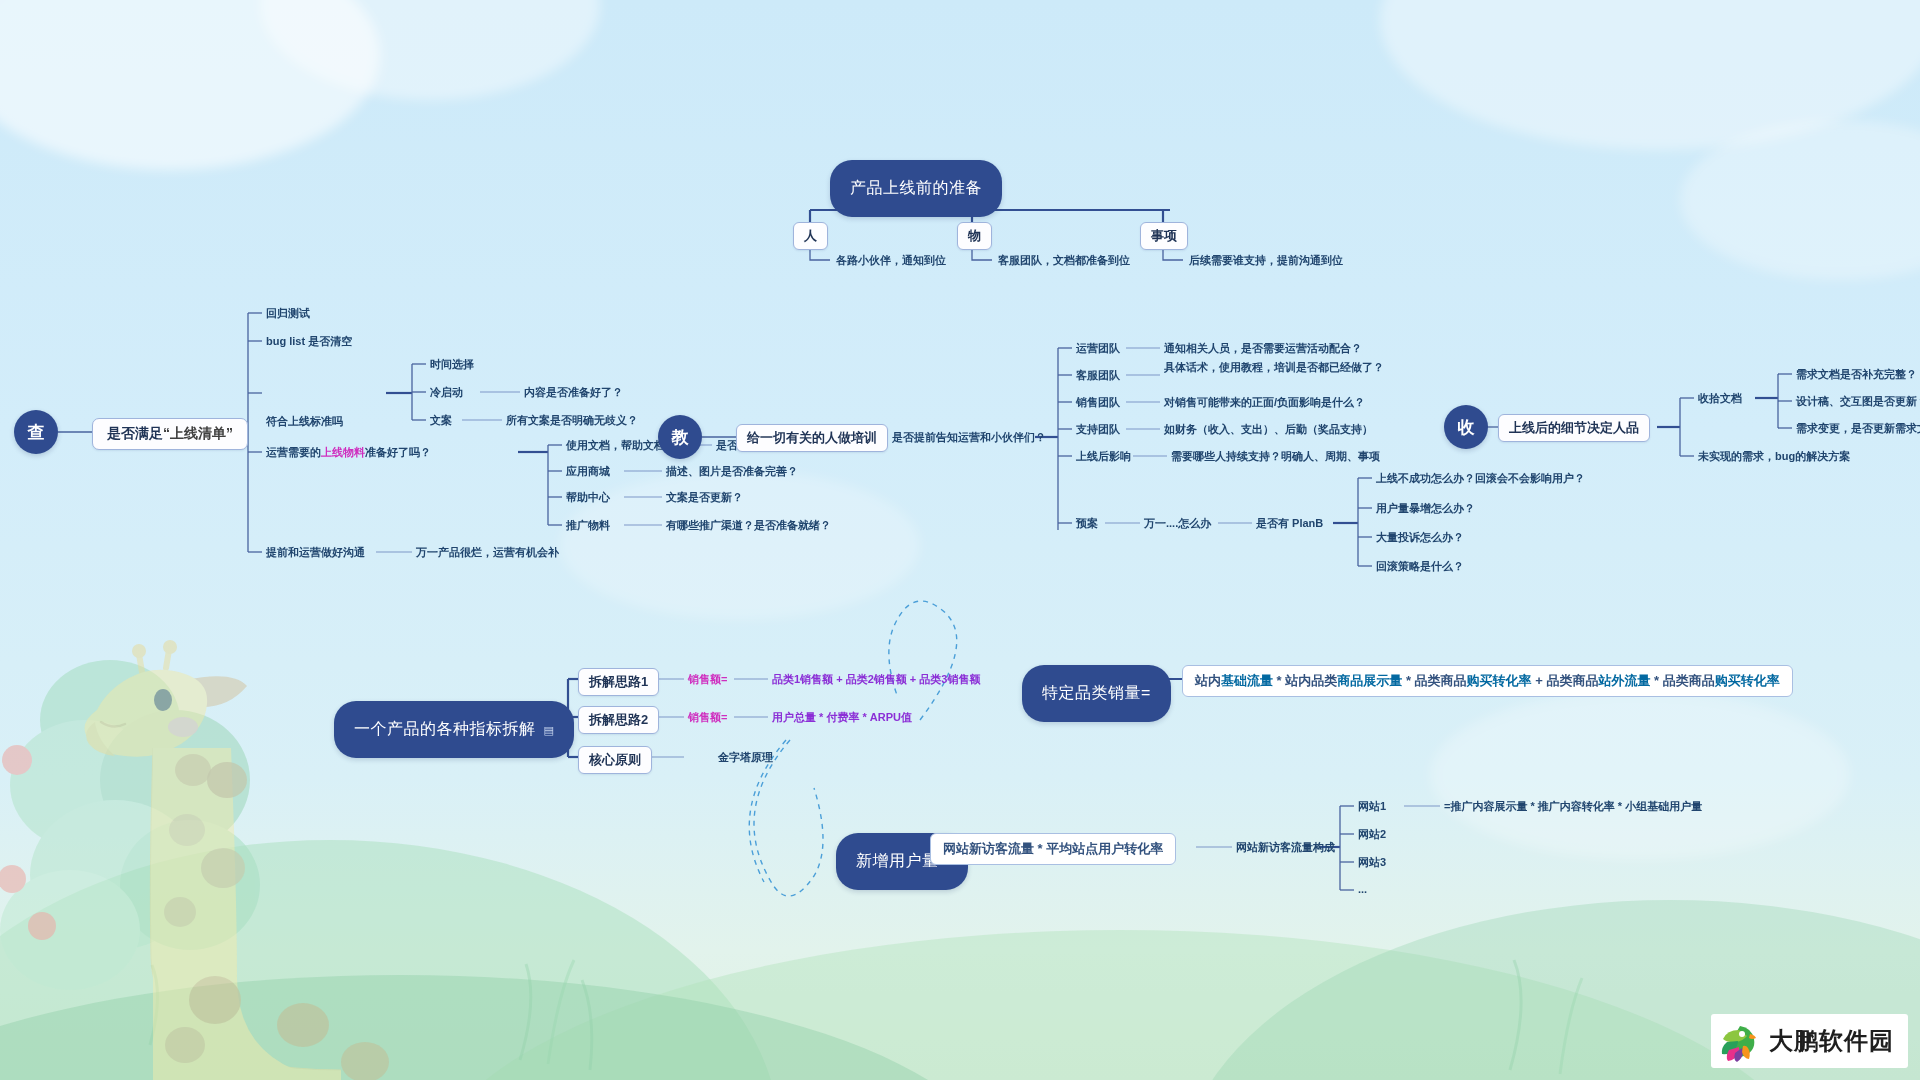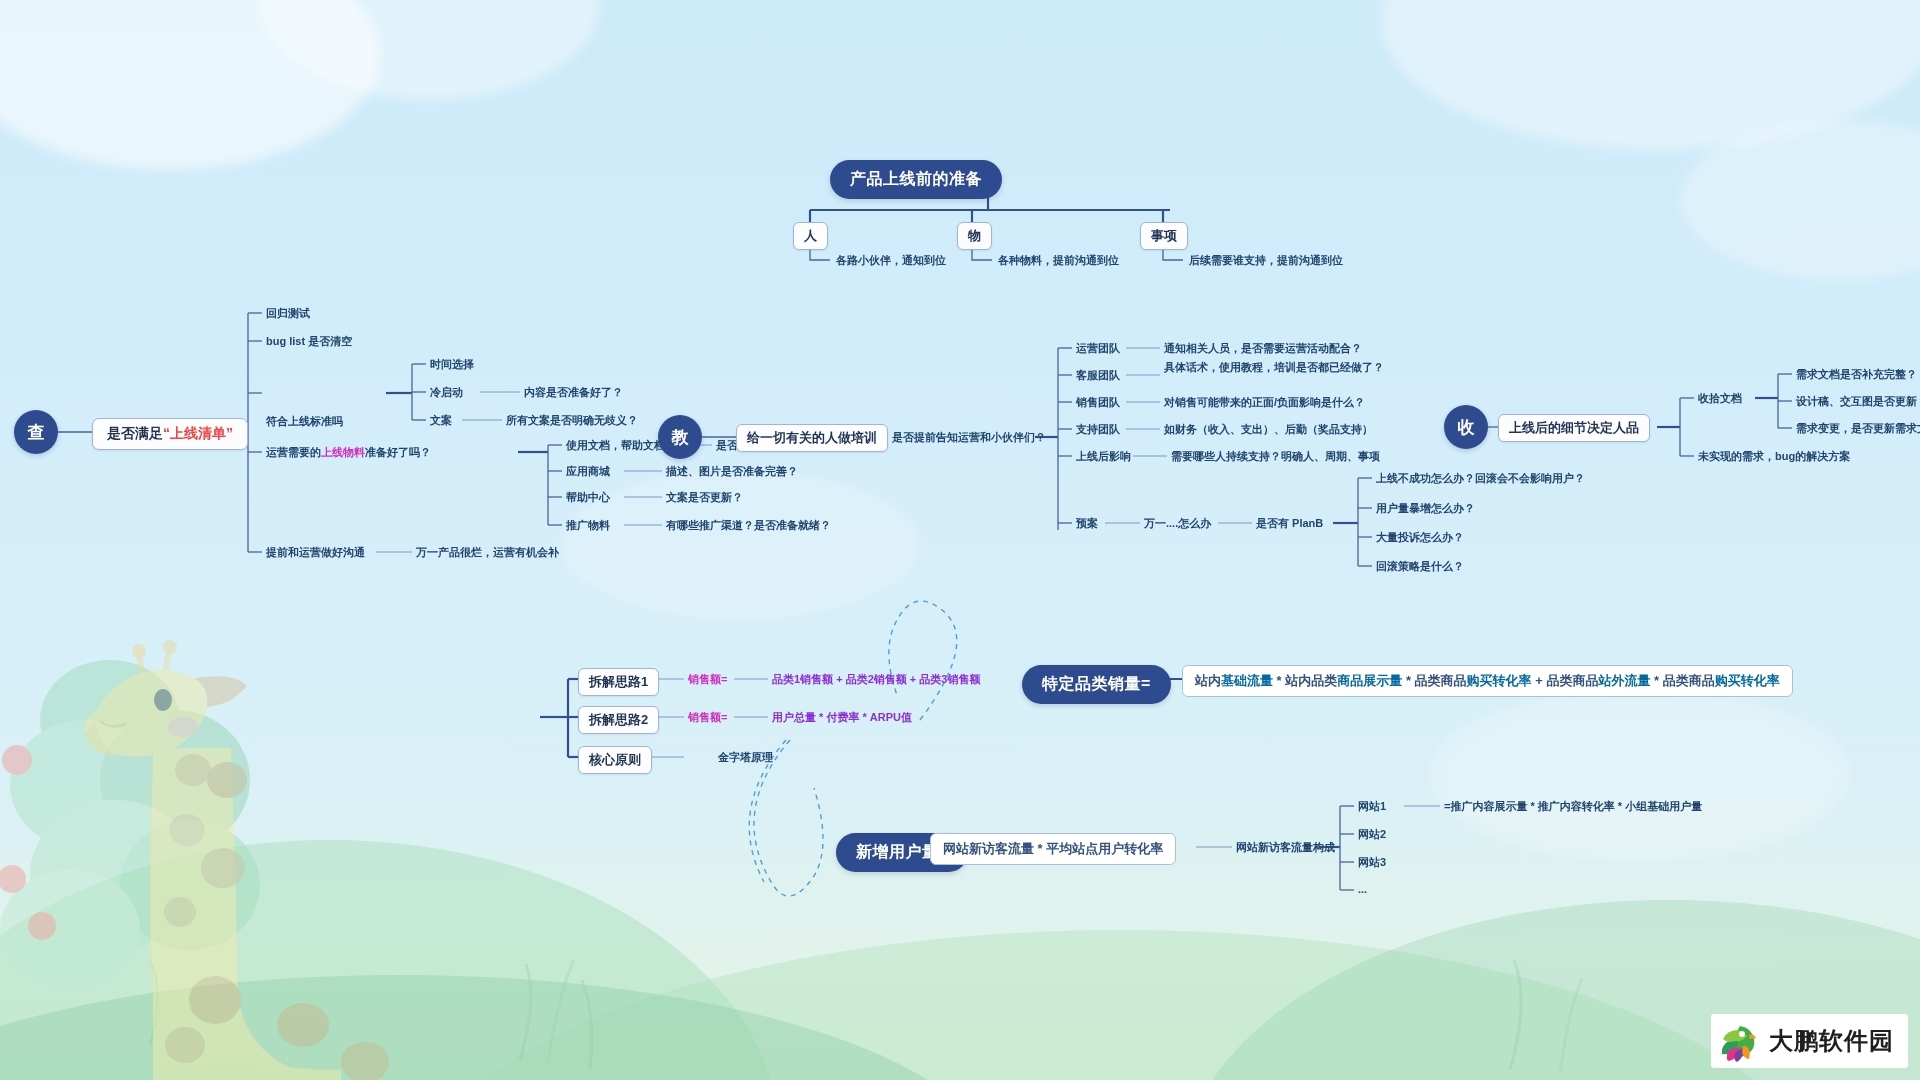--- a/index.html
+++ b/index.html
@@ -21,39 +21,39 @@
   .hill {
     position: absolute; border-radius: 50% 50% 0 0 / 100% 100% 0 0;
   }
   .giraffe-wrap { position: absolute; left: 35px; top: 630px; width: 420px; height: 450px; opacity: .55; }
   .tree { position: absolute; }
   .blob { position: absolute; border-radius: 50%; }
   
   .node { position: absolute; white-space: nowrap; }
   .root-pill {
     background: #2f4b8f; color: #fff; border-radius: 22px;
-    padding: 9px 20px; font-size: 16px; font-weight: 700; letter-spacing: .5px;
+    padding: 18px 20px; font-size: 16px; font-weight: 400; letter-spacing: .5px;
     box-shadow: 0 2px 5px rgba(30,50,100,.18);
   }
   .circle-pill {
     background: #2f4b8f; color: #fff; border-radius: 50%;
     width: 44px; height: 44px; display: flex; align-items: center; justify-content: center;
     font-size: 17px; font-weight: 700;
     box-shadow: 0 2px 5px rgba(30,50,100,.2);
   }
   .box {
     background: #fdfdff; border: 1.4px solid #9fb4dc; border-radius: 6px;
     padding: 4px 10px; font-size: 13px; color: #1f3355; font-weight: 600;
     box-shadow: 0 1px 2px rgba(40,70,130,.1);
   }
   .box.big { font-size: 14px; padding: 6px 14px; border-radius: 7px; }
   .plain {
     font-size: 11px; color: #20456e; font-weight: 600;
   }
-  .hl-pink { color: #ef4444; font-weight: 800; }
+  .hl-pink { color: #404040; font-weight: 800; }
   .hl-magenta { color: #cf2fbf; font-weight: 800; }
   .hl-purple { color: #8b2fd6; font-weight: 800; }
   .hl-red { color: #0369a1; font-weight: 800; }
   .formula-box {
     background: #ffffff; border: 1.4px solid #a9bfe2; border-radius: 6px;
     padding: 6px 12px; font-size: 13px; color: #33527e; font-weight: 700;
   }
   
   svg.wires { position: absolute; inset: 0; width: 1920px; height: 1080px; pointer-events: none; }
   .w { fill: none; stroke: #49639e; stroke-width: 1.3; }
@@ -252,21 +252,21 @@
     <path class="w thin" d="M1404 806 L1440 806"></path>
   </svg>
 
   <div class="node root-pill" style="left:916px; top:160px; transform:translateX(-50%);">产品上线前的准备</div>
 
   <div class="node box" style="left:793px; top:222px;">人</div>
   <div class="node box" style="left:957px; top:222px;">物</div>
   <div class="node box" style="left:1140px; top:222px;">事项</div>
 
   <div class="node plain" style="left:836px; top:253px;">各路小伙伴，通知到位</div>
-  <div class="node plain" style="left:998px; top:253px;">各种物料，提前沟通到位</div>
+  <div class="node plain" style="left:998px; top:253px;">客服团队，文档都准备到位</div>
   <div class="node plain" style="left:1189px; top:253px;">后续需要谁支持，提前沟通到位</div>
 
   <div class="node circle-pill" style="left:14px; top:410px;">查</div>
 
   <div class="node box big" style="left:92px; top:418px;">
     <span>是否满足</span><span class="hl-pink">“上线清单”</span>
   </div>
 
   <div class="node plain" style="left:266px; top:306px;">回归测试</div>
   <div class="node plain" style="left:266px; top:334px;">bug list 是否清空</div>
@@ -321,20 +321,23 @@
   <div class="node circle-pill" style="left:1444px; top:405px;">收</div>
   <div class="node box" style="left:1498px; top:414px;">上线后的细节决定人品</div>
 
   <div class="node plain" style="left:1698px; top:391px;">收拾文档</div>
   <div class="node plain" style="left:1698px; top:449px;">未实现的需求，bug的解决方案</div>
 
   <div class="node plain" style="left:1796px; top:367px;">需求文档是否补充完整？</div>
   <div class="node plain" style="left:1796px; top:394px;">设计稿、交互图是否更新？</div>
   <div class="node plain" style="left:1796px; top:421px;">需求变更，是否更新需求文档？</div>
 
+  <div class="node root-pill" style="left:334px; top:701px;">
+    <span>一个产品的各种指标拆解</span><span class="collapse-mark">▤</span>
+  </div>
 
   <div class="node box" style="left:578px; top:668px;">拆解思路1</div>
   <div class="node box" style="left:578px; top:706px;">拆解思路2</div>
   <div class="node box" style="left:578px; top:746px;">核心原则</div>
 
   <div class="node plain hl-magenta" style="left:688px; top:672px;">销售额=</div>
   <div class="node plain hl-purple" style="left:772px; top:672px;">品类1销售额 + 品类2销售额 + 品类3销售额</div>
   <div class="node plain hl-magenta" style="left:688px; top:710px;">销售额=</div>
   <div class="node plain hl-purple" style="left:772px; top:710px;">用户总量 * 付费率 * ARPU值</div>
   <div class="node plain" style="left:718px; top:750px;">金字塔原理</div>

